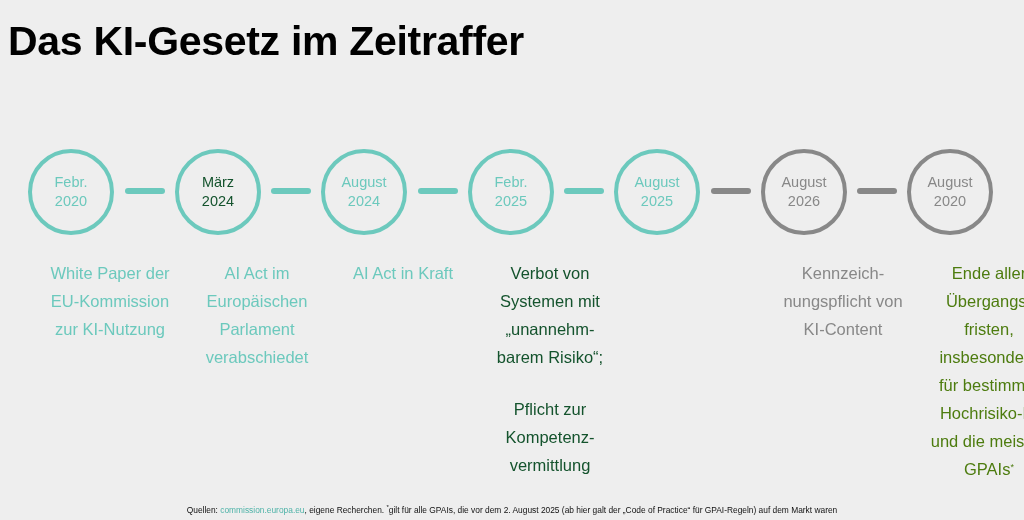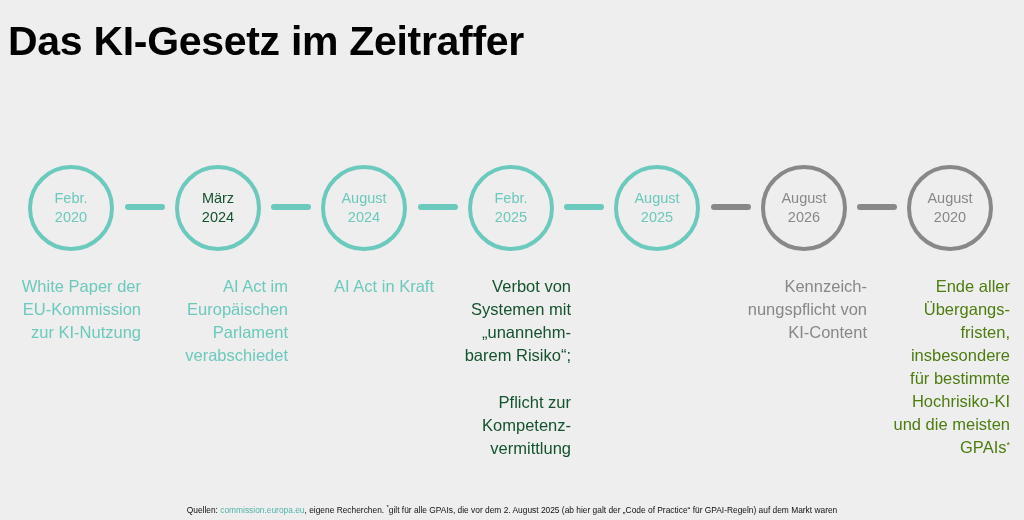--- a/index.html
+++ b/index.html
@@ -8,36 +8,36 @@
       background: #eeeeee;
       font-family: "Liberation Sans", "DejaVu Sans", sans-serif;
       position: relative;
     }
     .title {
       position: absolute; left: 8px; top: 18px;
       font-size: 41px; font-weight: bold; color: #000;
       letter-spacing: -0.3px;
       margin: 0;
     }
-    .timeline { position: absolute; left: 0; top: 16px; width: 1024px; height: 388px; }
+    .timeline { position: absolute; left: 0; top: 0; width: 1024px; height: 388px; }
     .node {
       position: absolute; top: 149px;
       width: 78px; height: 78px;
       border: 4px solid; border-radius: 50%;
       display: flex; flex-direction: column; align-items: center; justify-content: center;
       font-size: 14.5px; line-height: 19px;
     }
     .connector {
       position: absolute; top: 188px; height: 6px; width: 40px;
       border-radius: 3px;
     }
     .desc {
       position: absolute; top: 259px; width: 140px;
-      text-align: right;
-      font-size: 16.5px; line-height: 23px;
+      text-align: center;
+      font-size: 16.5px; line-height: 28px; padding-left: 39px;
     }
     .desc p { margin: 0; }
     .desc p + p { margin-top: 23.5px; }
     .desc sup { font-size: 9px; vertical-align: top; position: relative; top: -2px; }
     .footer {
       position: absolute; left: 0; width: 1024px; top: 504px;
       text-align: center; font-size: 8.4px; color: #111;
     }
     .footer a { color: #4fb3a8; }
   </style>

